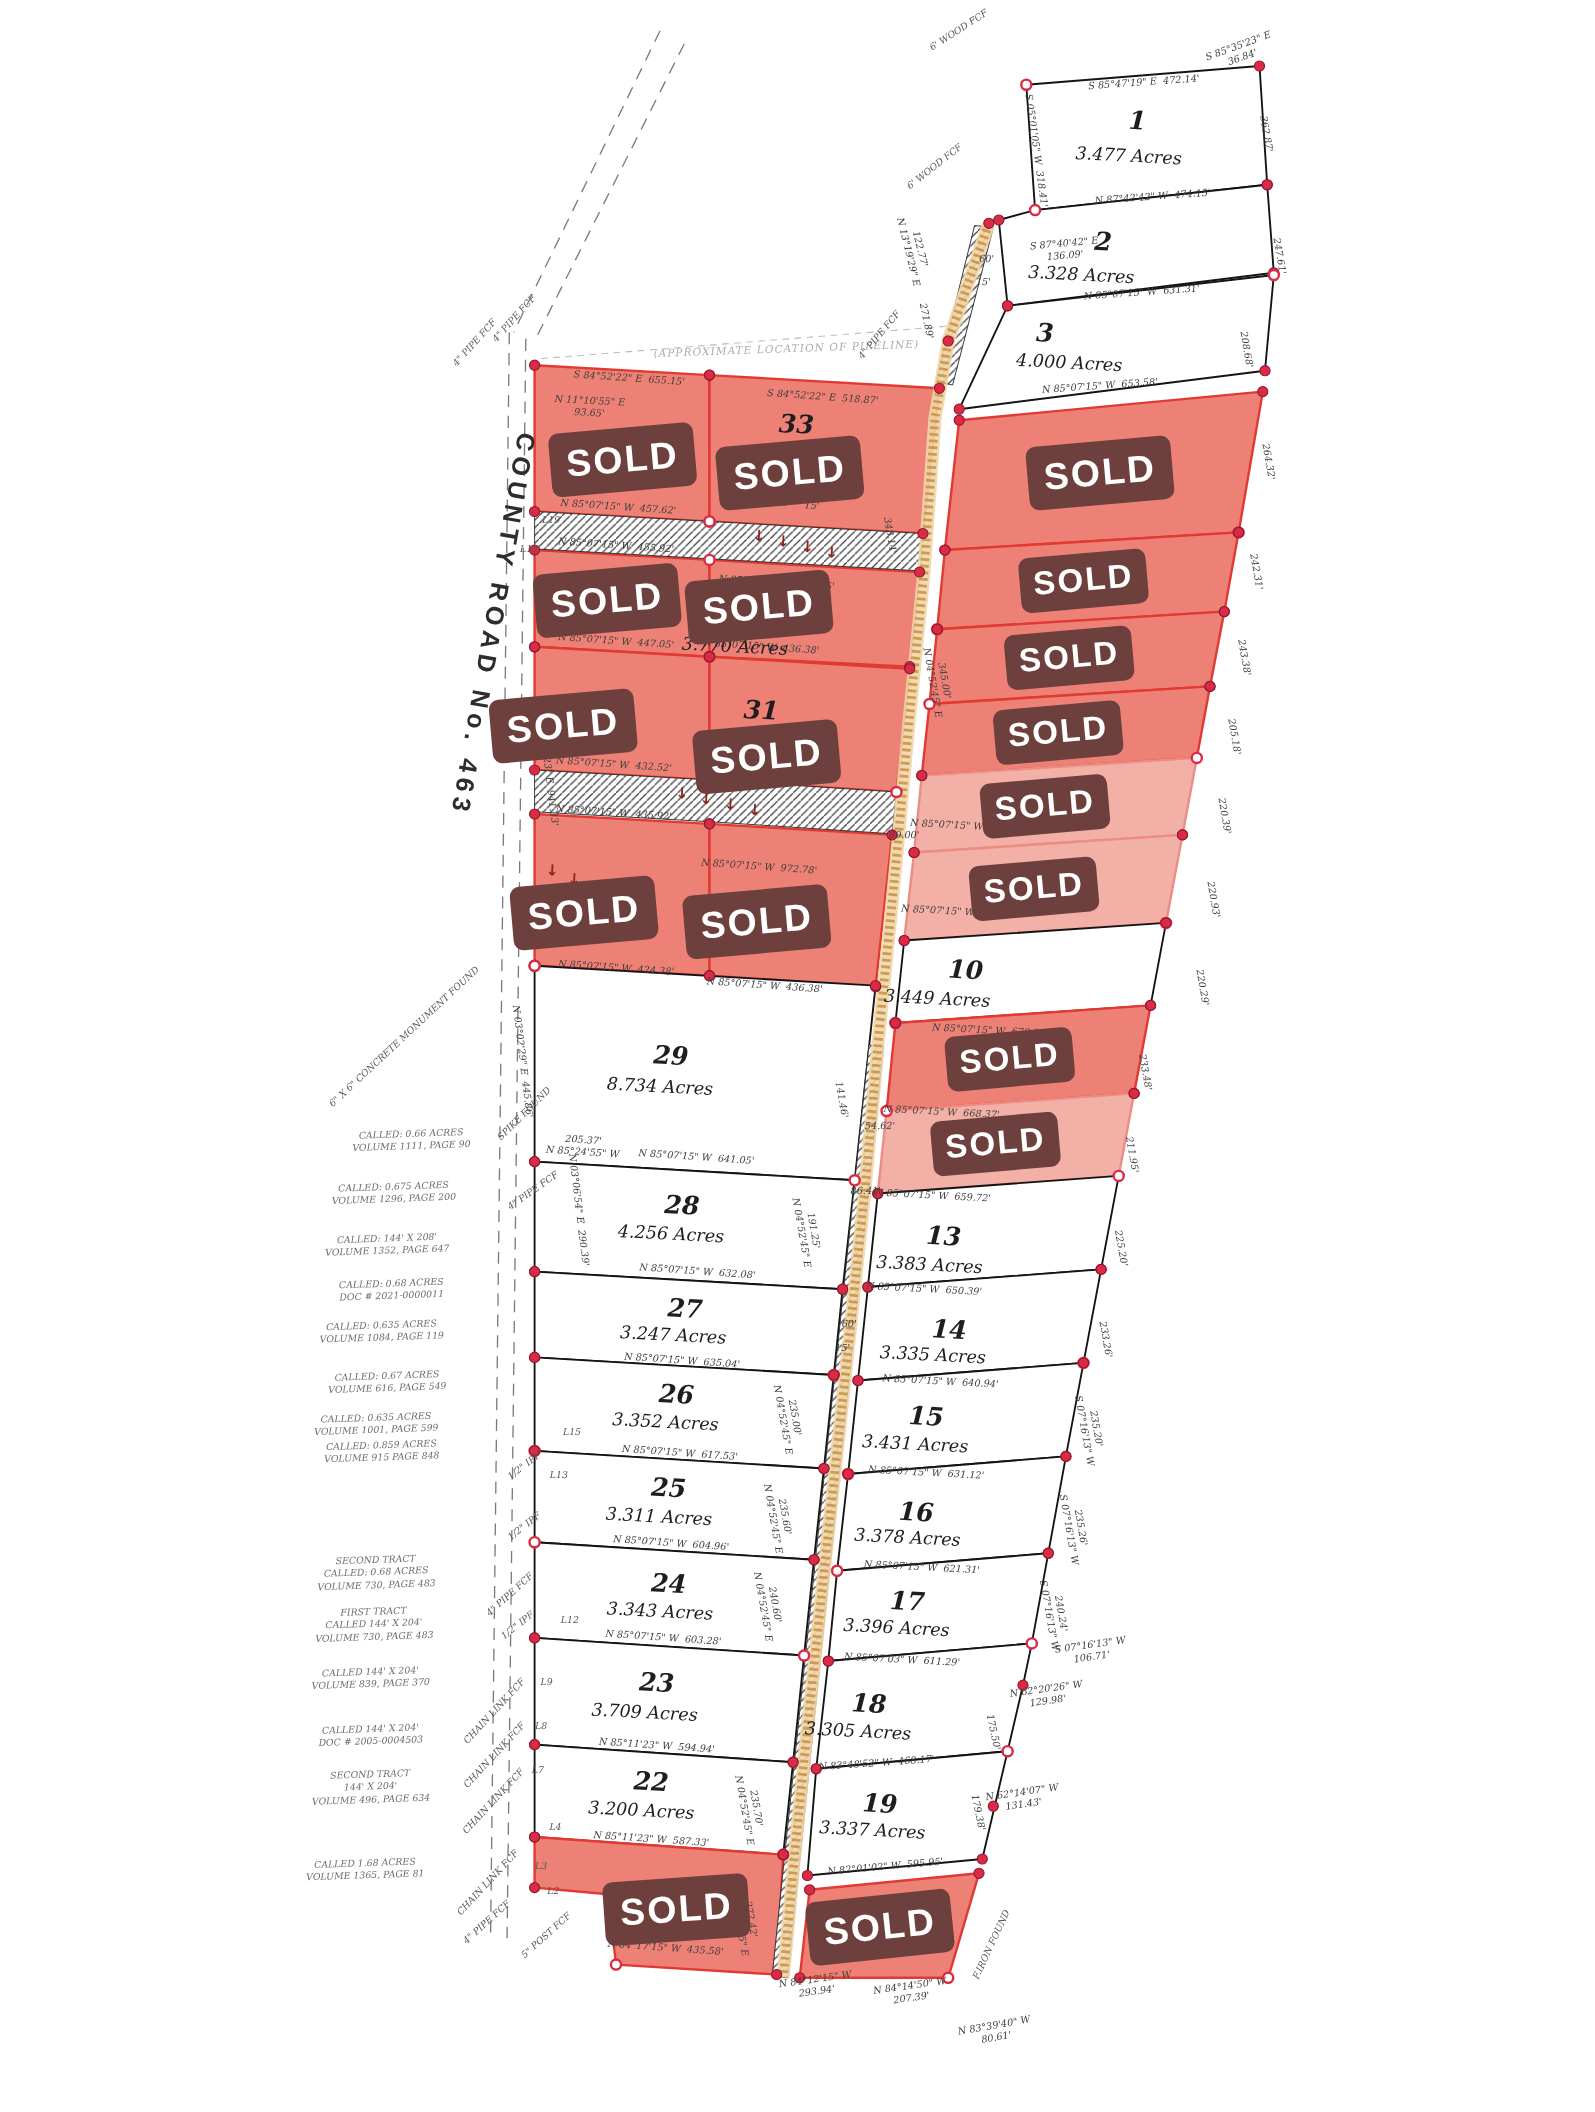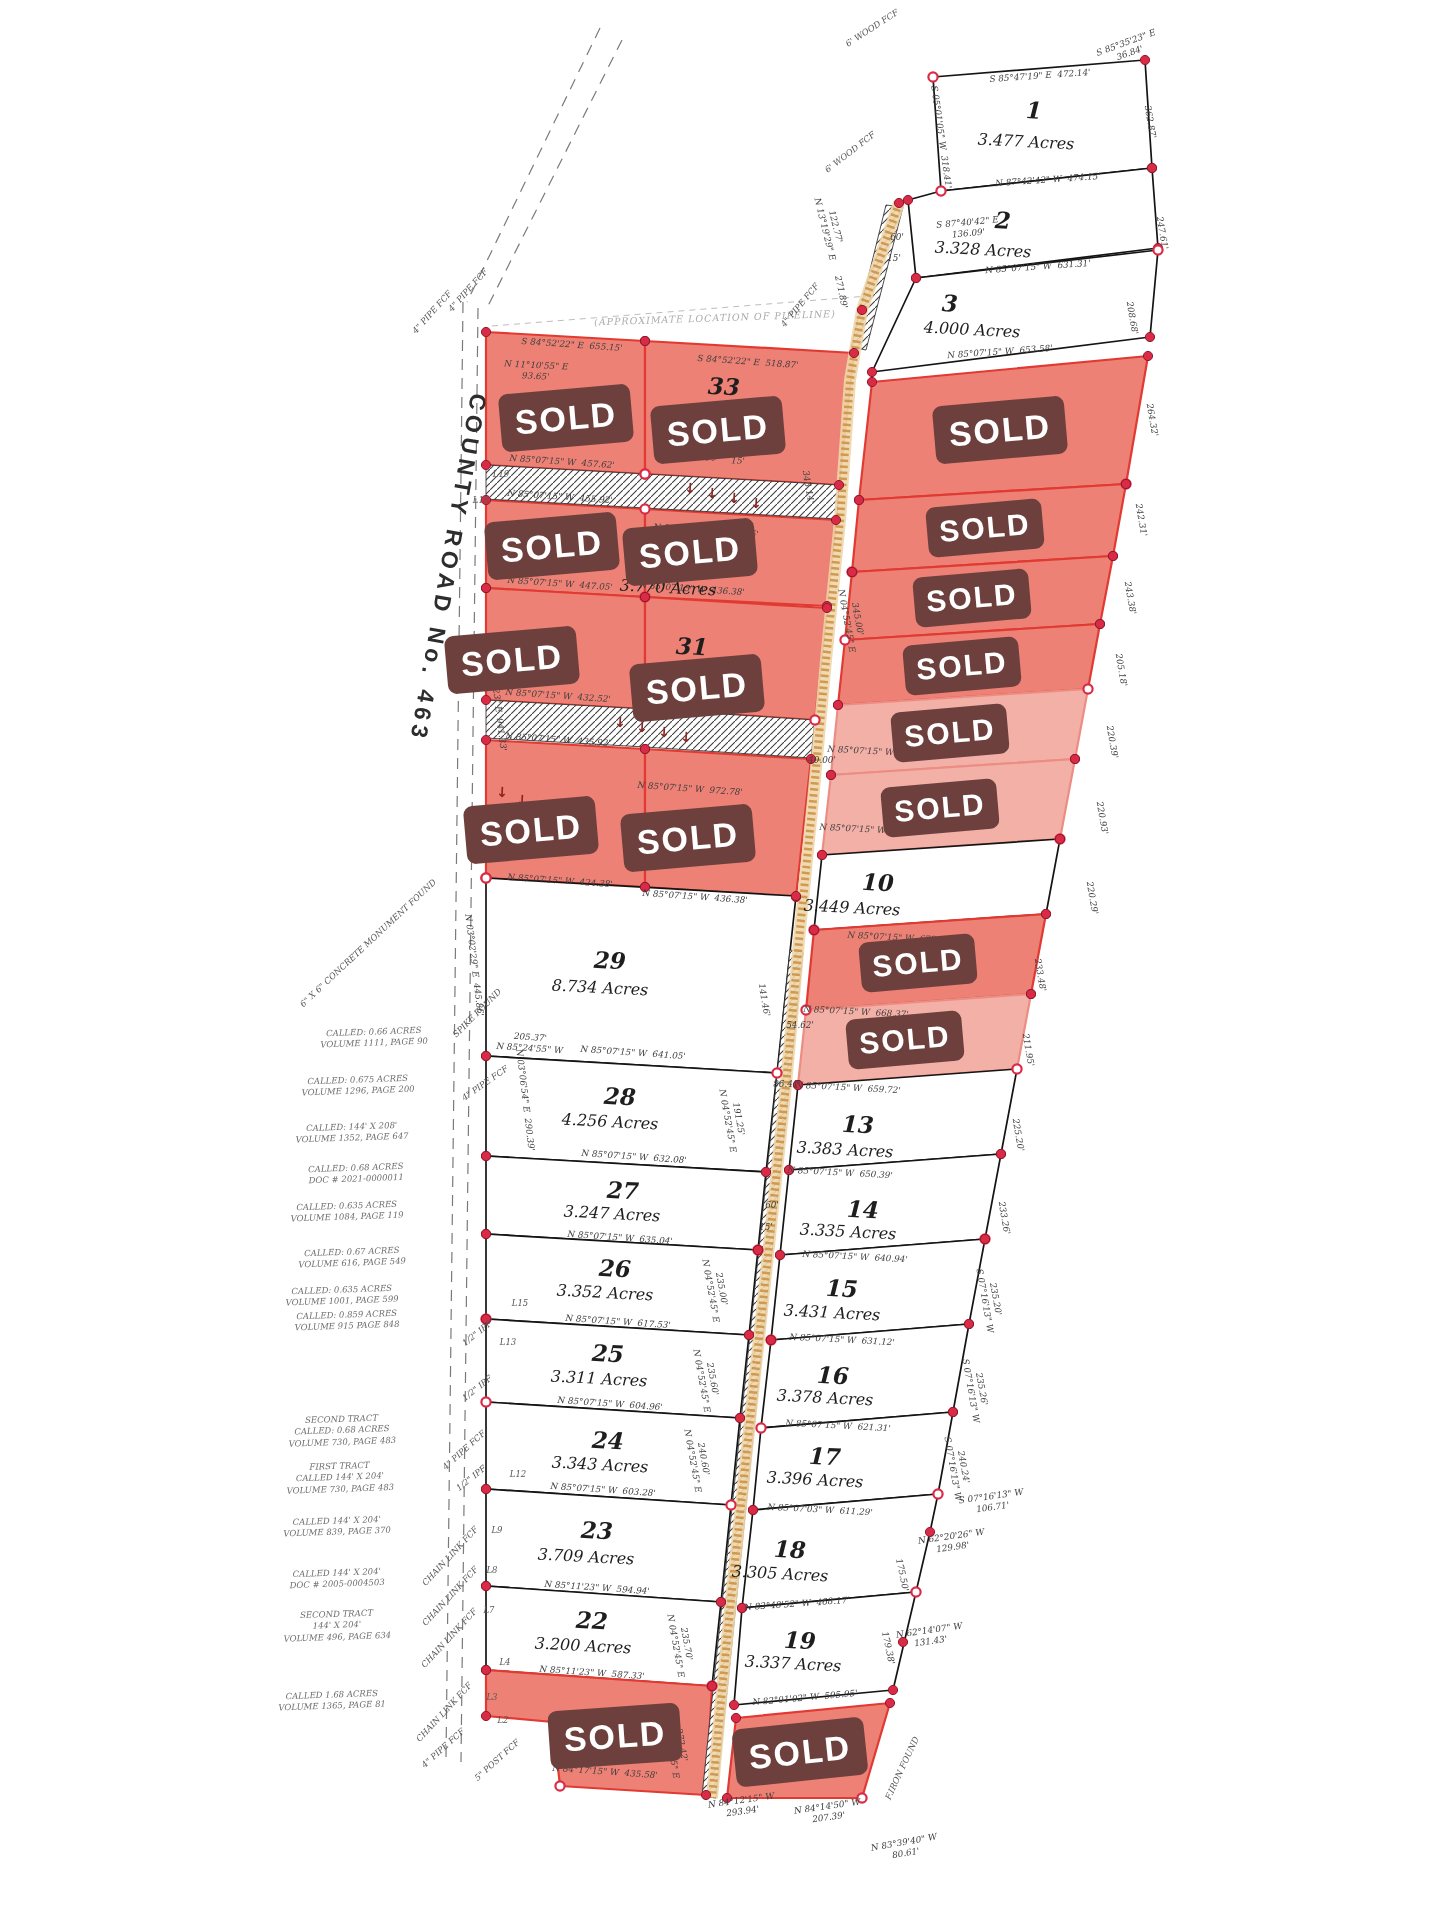--- a/index.html
+++ b/index.html
@@ -275,21 +275,21 @@
       <div class="b" style="left: 560px; top: 584px; transform: translate(-50%, -50%) rotate(4deg);">N 85°07'15" W  447.05'</div>
       <div class="b" style="left: 692px; top: 589px; transform: translate(-50%, -50%) rotate(4deg);">N 85°07'15" W  436.38'</div>
       <div class="b" style="left: 558px; top: 696px; transform: translate(-50%, -50%) rotate(4deg);">N 85°07'15" W  432.52'</div>
       <div class="b" style="left: 558px; top: 740px; transform: translate(-50%, -50%) rotate(4deg);">N 85°07'15" W  435.92'</div>
       <div class="b" style="left: 690px; top: 789px; transform: translate(-50%, -50%) rotate(4deg);">N 85°07'15" W  972.78'</div>
       <div class="b" style="left: 560px; top: 881px; transform: translate(-50%, -50%) rotate(4deg);">N 85°07'15" W  424.38'</div>
       <div class="b" style="left: 695px; top: 897px; transform: translate(-50%, -50%) rotate(4deg);">N 85°07'15" W  436.38'</div>
       <div class="b" style="left: 808px; top: 487px; transform: translate(-50%, -50%) rotate(80deg);">343.14'</div>
       <div class="b" style="left: 852px; top: 620px; transform: translate(-50%, -50%) rotate(80deg);">345.00'
 N 04°52'45" E</div>
-      <div class="b" style="left: 822px; top: 760px; transform: translate(-50%, -50%) rotate(0deg);">40.00'</div>
+      <div class="b" style="left: 822px; top: 760px; transform: translate(-50%, -50%) rotate(0deg);">80.00'</div>
       <div class="b" style="left: 800px; top: 1025px; transform: translate(-50%, -50%) rotate(0deg);">54.62'</div>
       <div class="b" style="left: 787px; top: 1084px; transform: translate(-50%, -50%) rotate(0deg);">86.41'</div>
       <div class="b" style="left: 633px; top: 1053px; transform: translate(-50%, -50%) rotate(4deg);">N 85°07'15" W  641.05'</div>
       <div class="b" style="left: 634px; top: 1157px; transform: translate(-50%, -50%) rotate(4deg);">N 85°07'15" W  632.08'</div>
       <div class="b" style="left: 620px; top: 1238px; transform: translate(-50%, -50%) rotate(4deg);">N 85°07'15" W  635.04'</div>
       <div class="b" style="left: 618px; top: 1322px; transform: translate(-50%, -50%) rotate(4deg);">N 85°07'15" W  617.53'</div>
       <div class="b" style="left: 610px; top: 1404px; transform: translate(-50%, -50%) rotate(4deg);">N 85°07'15" W  604.96'</div>
       <div class="b" style="left: 603px; top: 1490px; transform: translate(-50%, -50%) rotate(4deg);">N 85°07'15" W  603.28'</div>
       <div class="b" style="left: 597px; top: 1588px; transform: translate(-50%, -50%) rotate(4deg);">N 85°11'23" W  594.94'</div>
       <div class="b" style="left: 592px; top: 1673px; transform: translate(-50%, -50%) rotate(4deg);">N 85°11'23" W  587.33'</div>

